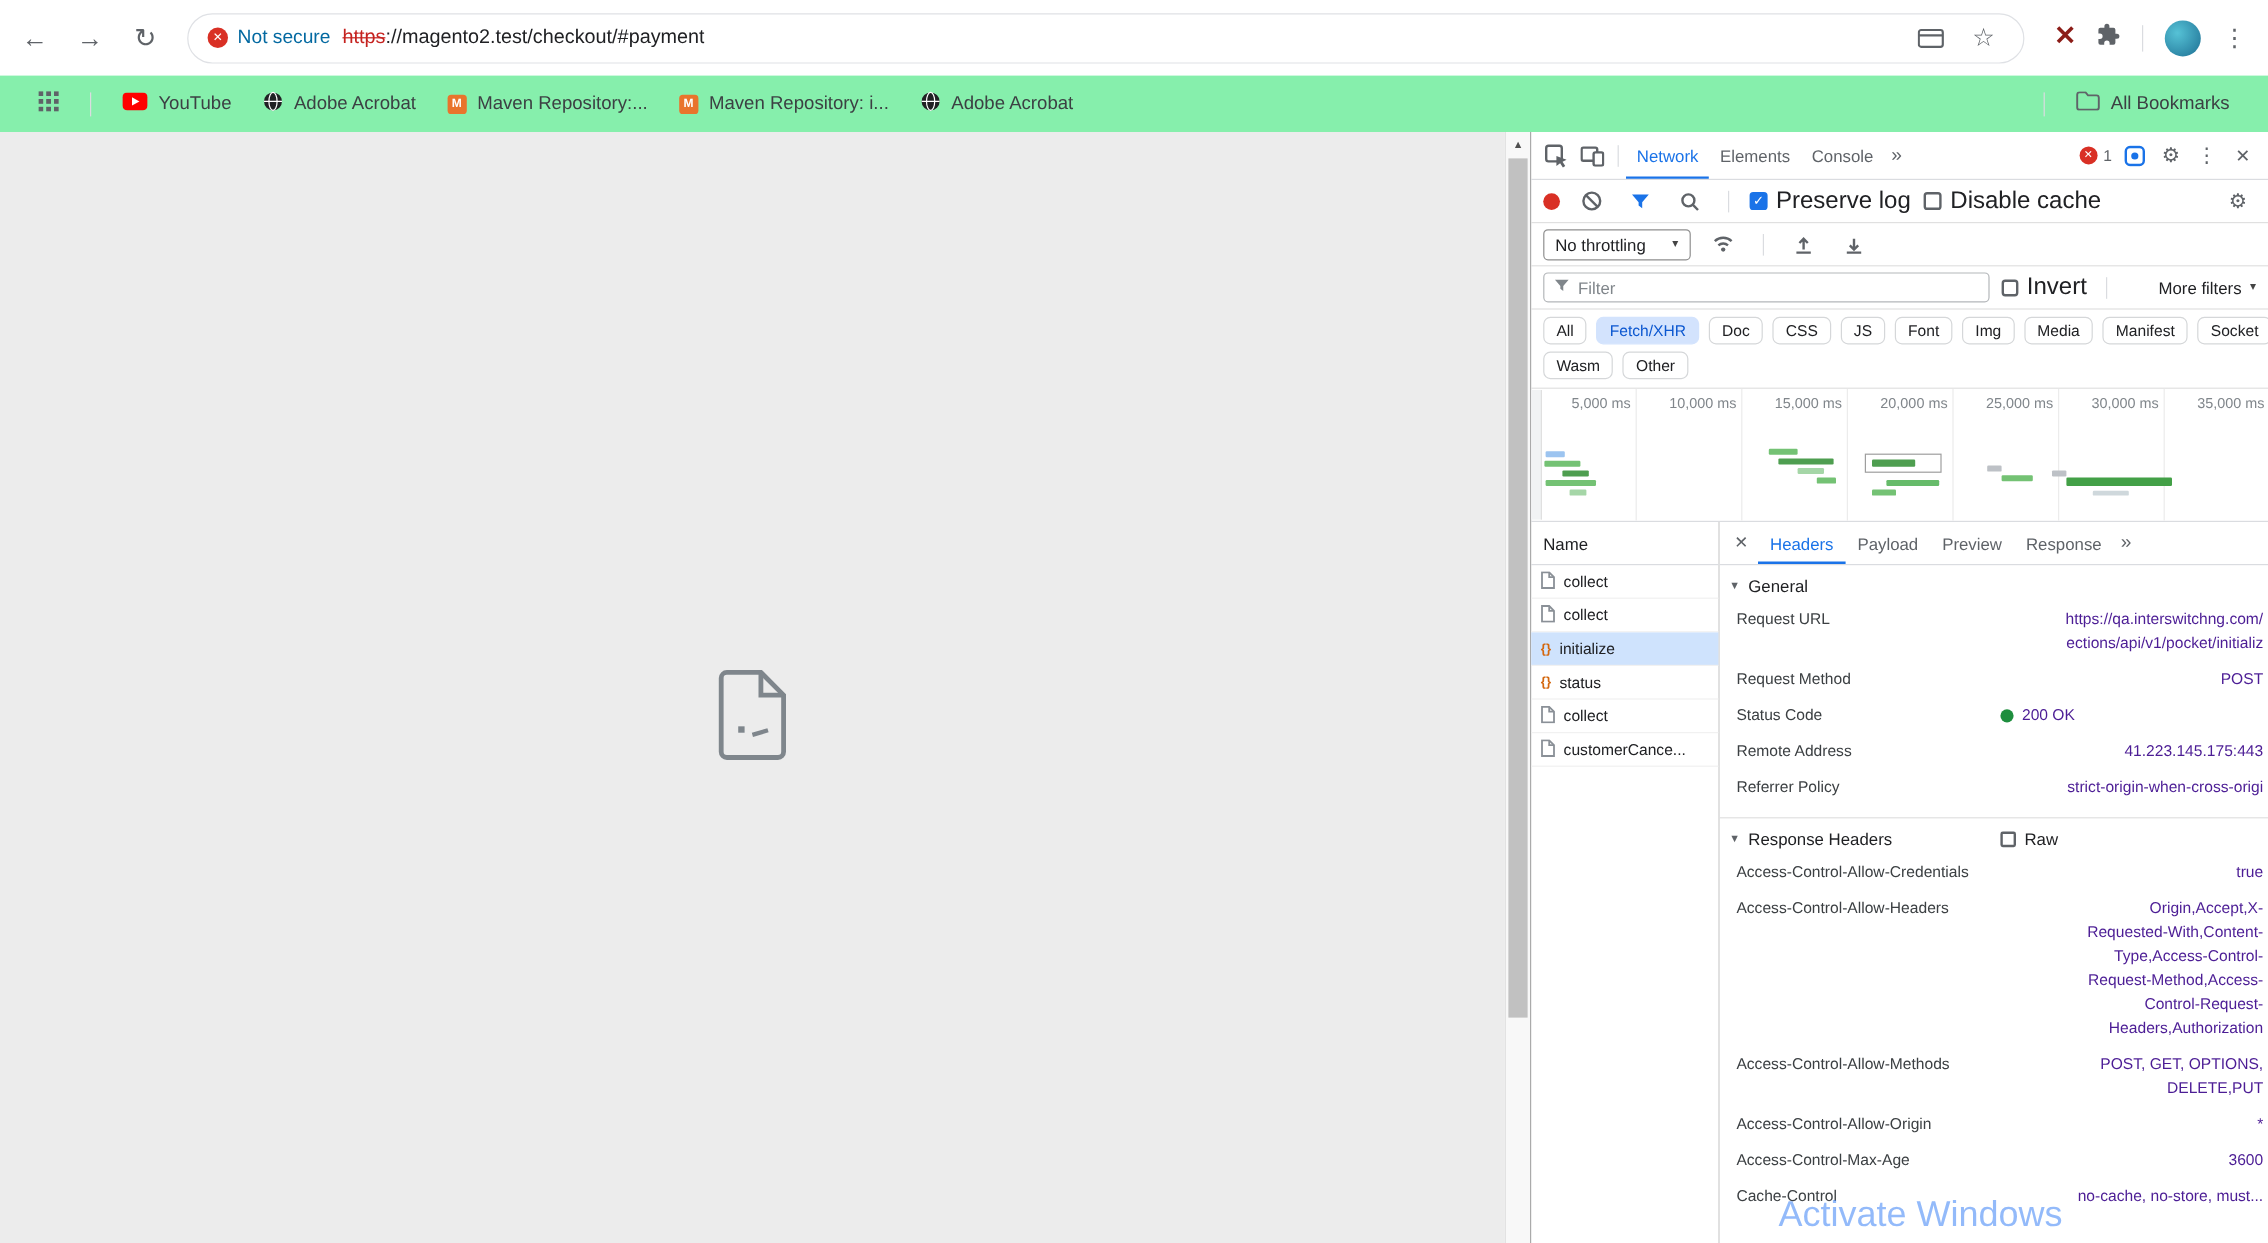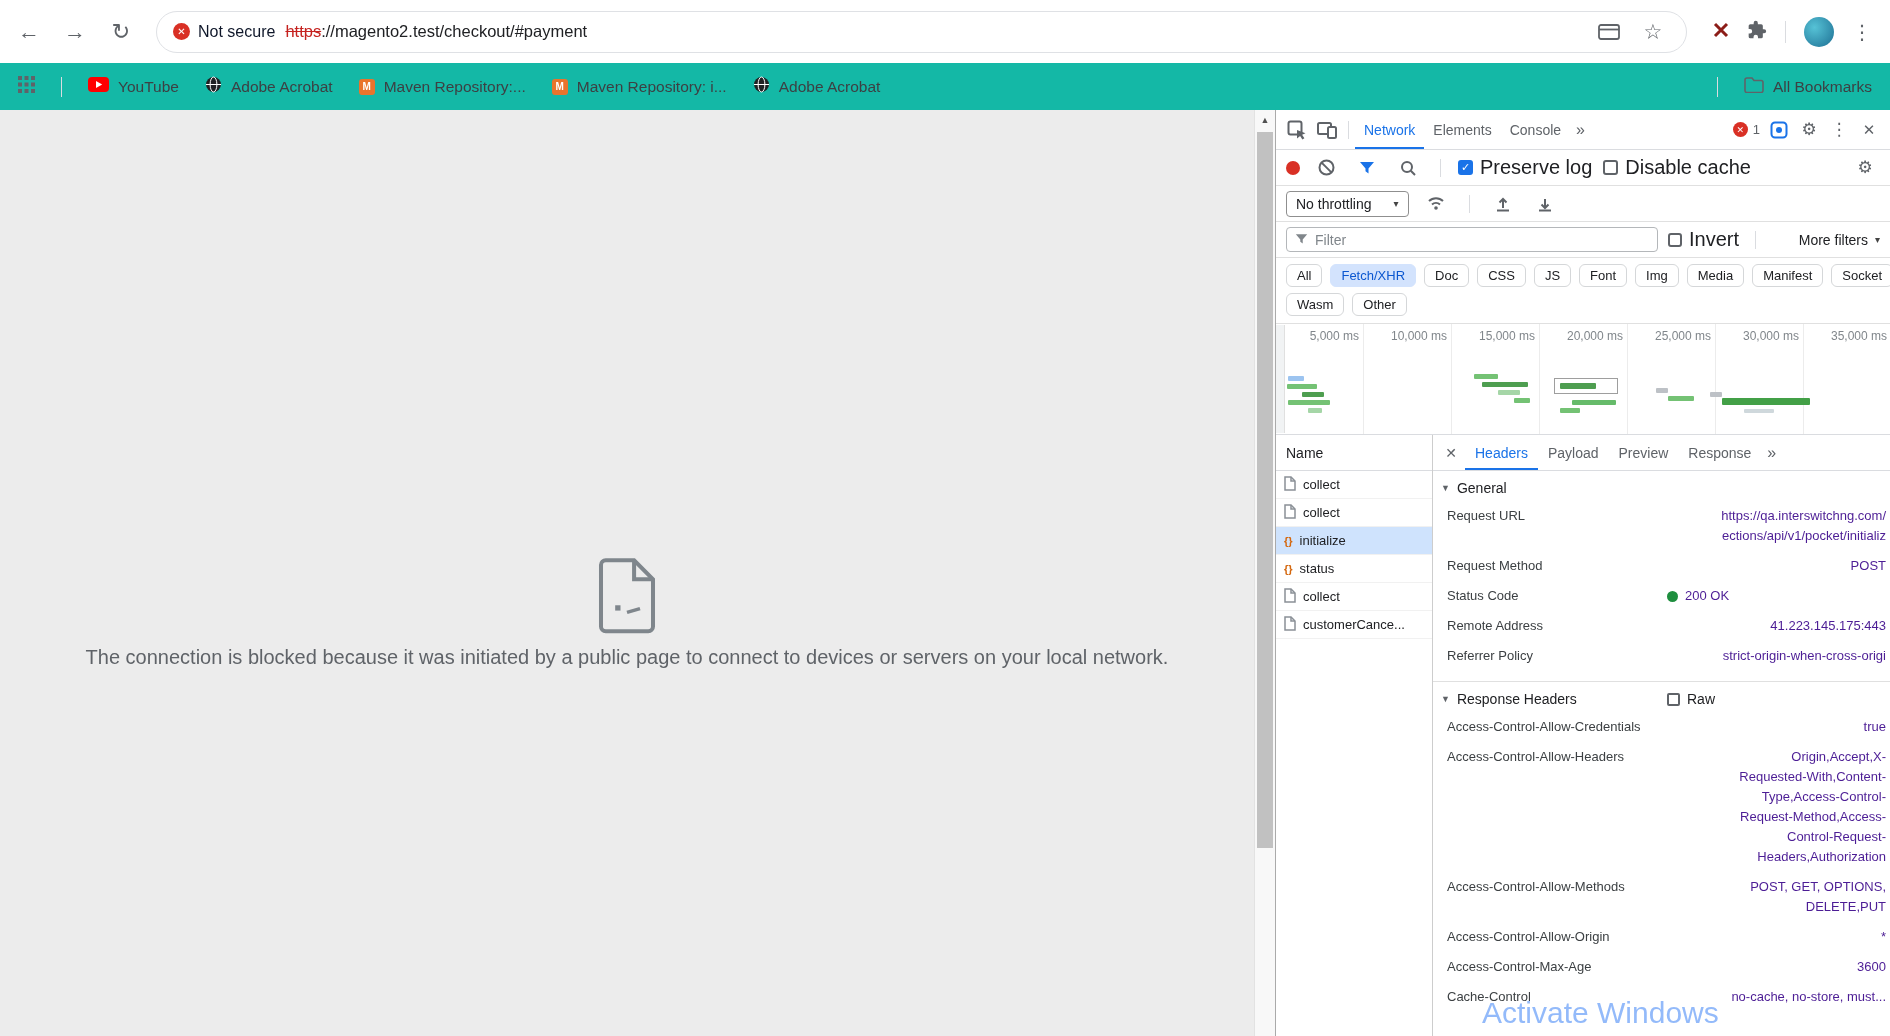--- a/index.html
+++ b/index.html
@@ -8,34 +8,34 @@
 
   
   .toolbar { height: 63px; display: flex; align-items: center; padding: 0 8px; gap: 4px; background: #fff; }
   .navicon { width: 42px; height: 42px; display: flex; align-items: center; justify-content: center;
              font-size: 22px; color: #5f6368; border-radius: 50%; cursor: pointer; flex-shrink: 0; }
   .omnibox { flex: 1; height: 42px; margin: 0 10px; border: 1px solid #dfe1e5; border-radius: 21px;
              display: flex; align-items: center; padding: 0 16px; gap: 10px; background: #fff; min-width: 0; }
   .sec-chip { display: flex; align-items: center; gap: 8px; flex-shrink: 0; cursor: pointer; }
   .chip-x { width: 17px; height: 17px; border-radius: 50%; background: #d93025; color: #fff; font-size: 10px;
             display: flex; align-items: center; justify-content: center; }
-  .sec-label { color: #0f172a; font-size: 16px; }
+  .sec-label { color: #0369a1; font-size: 16px; }
   .url { font-size: 16.5px; color: #202124; white-space: nowrap; overflow: hidden; text-align: center; }
   .scheme { color: #c5221f; text-decoration: line-through; }
   .omni-sp { flex: 1; }
   .omni-ico { width: 34px; display: flex; justify-content: center; align-items: center; color: #5f6368; flex-shrink: 0; cursor: pointer; }
   .omni-ico.star { font-size: 21px; }
   .toolbar-right { display: flex; align-items: center; gap: 18px; padding: 0 12px; flex-shrink: 0; }
   .tb-divider { width: 1px; height: 22px; background: #dadce0; }
   .avatar { width: 30px; height: 30px; border-radius: 50%; background: radial-gradient(circle at 35% 35%, #56c2d6, #1d6f93); cursor: pointer; }
   .kebab { font-size: 20px; color: #5f6368; width: 18px; text-align: center; cursor: pointer; }
 
   
-  .bookmarks-bar { height: 47px; display: flex; align-items: center; gap: 26px; padding: 0 18px;
-                   background: #14b8a6; font-size: 15.5px; color: #3c4043; }
+  .bookmarks-bar { height: 47px; display: flex; align-items: center; gap: 26px; padding: 0 32px;
+                   background: #86efac; font-size: 15.5px; color: #3c4043; }
   .bookmark { display: flex; align-items: center; gap: 9px; cursor: pointer; white-space: nowrap; }
   .bm-divider { width: 1px; height: 20px; background: #dadce0; }
   .bm-spacer { flex: 1; }
   .maven-ico { width: 16px; height: 16px; border-radius: 3px; background: #e9742c; color: #fff; font-size: 10px;
                font-weight: bold; display: flex; align-items: center; justify-content: center; }
 
   
   .content { display: flex; height: 926px; }
   .main-page { width: 1254px; background: #ececec; position: relative; flex-shrink: 0; }
   .blocked-icon { position: absolute; left: 50%; top: 448px; transform: translateX(-50%); }
@@ -233,21 +233,20 @@
 
     <div class="main-page">
       <div class="blocked-icon">
         <svg width="62" height="78" viewBox="0 0 52 66">
           <path d="M8,2 h24 l16,16 v40 a4,4 0 0 1 -4,4 H8 a4,4 0 0 1 -4,-4 V6 a4,4 0 0 1 4,-4 z" fill="none" stroke="#7f868c" stroke-width="3.4"></path>
           <path d="M32,2 v16 h16" fill="none" stroke="#7f868c" stroke-width="3.4"></path>
           <rect x="16" y="40" width="4.5" height="4.5" fill="#7f868c"></rect>
           <path d="M26,46 l11,-3.2" stroke="#7f868c" stroke-width="3" fill="none"></path>
         </svg>
       </div>
-      <div class="blocked-text">The connection is blocked because it was initiated by a public page to connect to devices or servers on your local network.</div>
     </div>
 
     <div class="page-scrollbar">
       <div class="sb-arrow">▲</div>
       <div class="sb-thumb"></div>
     </div>
 
     <div class="devtools">
 
       <div class="dt-tabbar">

